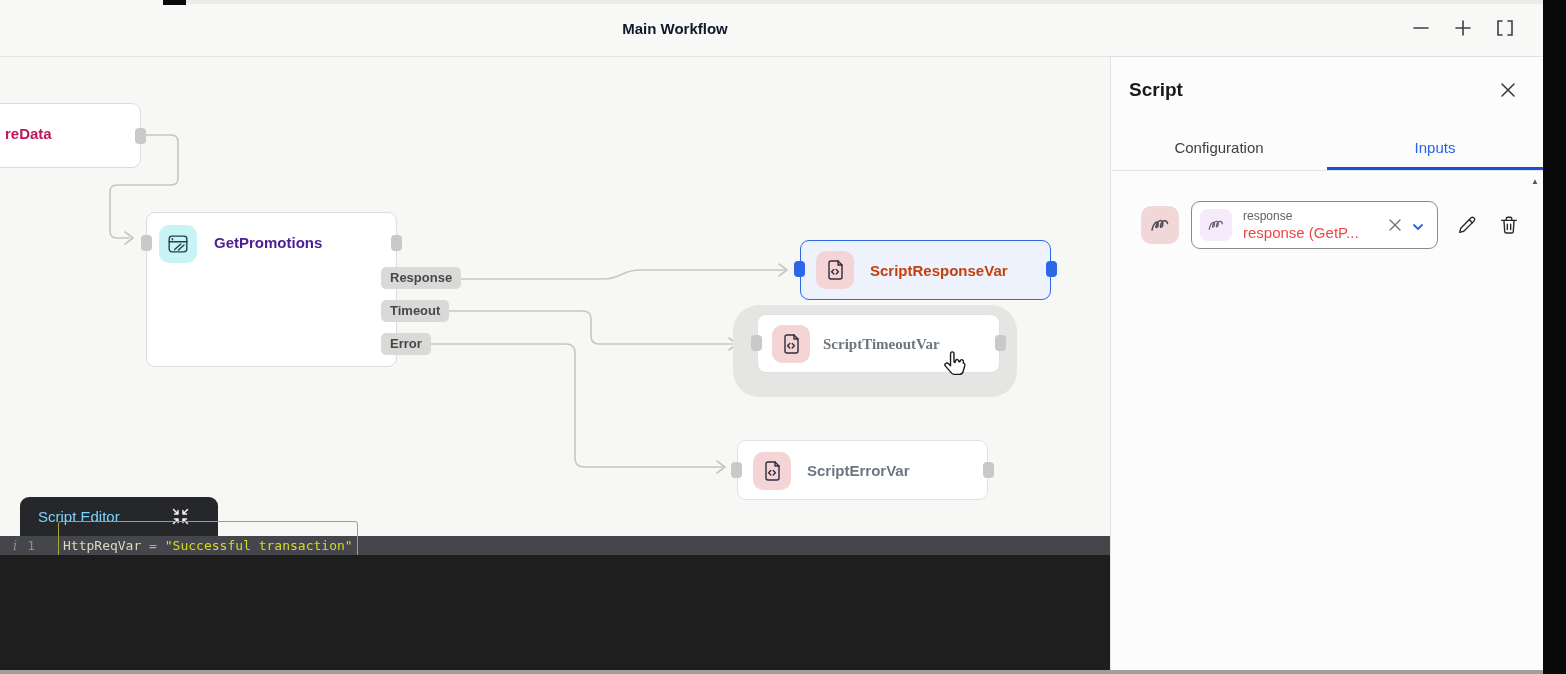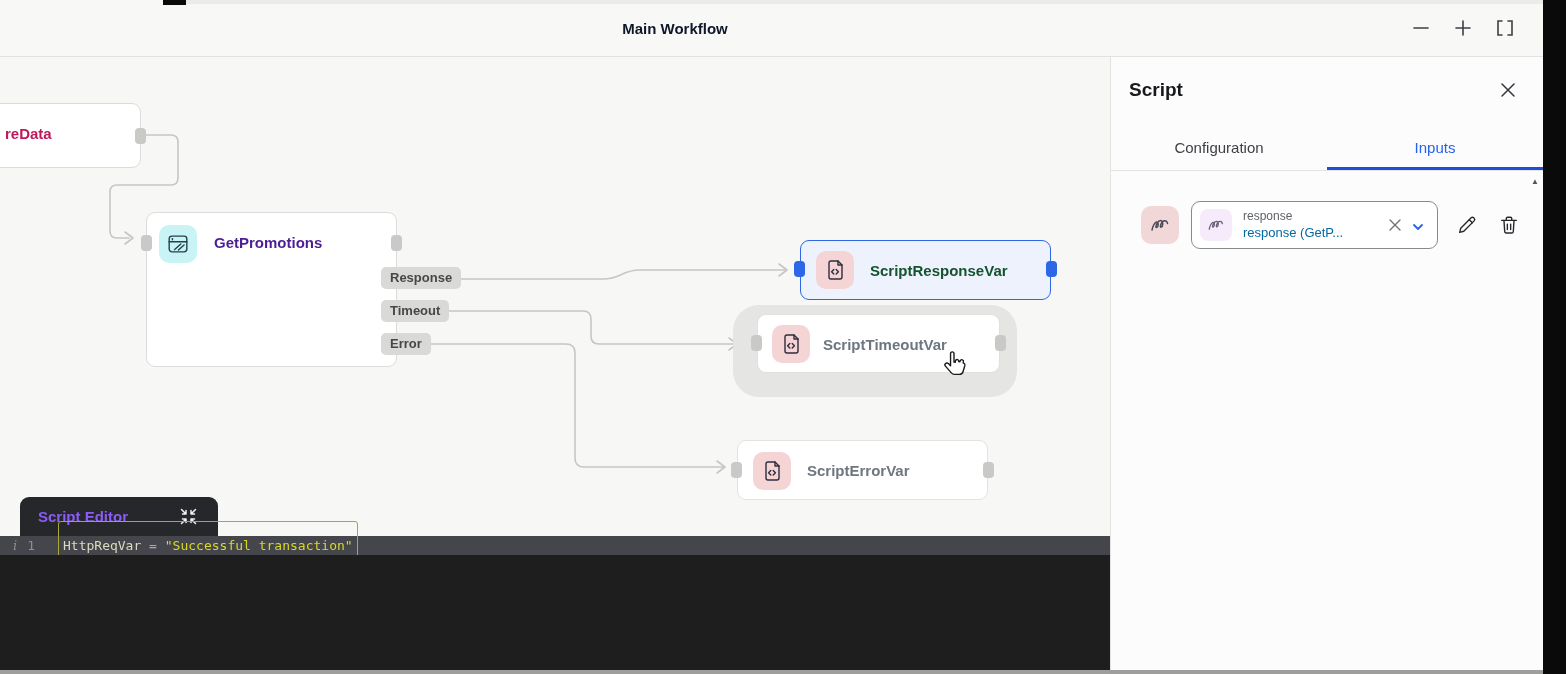--- a/index.html
+++ b/index.html
@@ -21,21 +21,21 @@
   .node-title{font-size:15px;font-weight:700;color:#4c1d95;}
   .node-icon{position:absolute;border-radius:10px;display:flex;align-items:center;justify-content:center;}
   .port{position:absolute;width:11px;height:16px;border-radius:4px;background:#c9c9c8;}
   .port.blue{background:#2c67e8;}
 
   .pill{position:absolute;height:22px;line-height:22px;padding:0 9px;border-radius:5px;background:#d9d9d8;color:#474747;font-size:13px;font-weight:600;z-index:4;}
 
   .halo{position:absolute;border-radius:26px;background:#e5e5e4;}
 
   
-  .se-tab{position:absolute;left:20px;top:497px;width:198px;height:39px;background:#26272b;border-radius:9px 9px 0 0;display:flex;align-items:center;color:#8b5cf6;font-size:15px;font-weight:700;z-index:6;gap:24px;}
+  .se-tab{position:absolute;left:20px;top:497px;width:198px;height:39px;background:#26272b;border-radius:9px 9px 0 0;display:flex;align-items:center;color:#7dd3fc;font-size:15px;font-weight:400;z-index:6;gap:24px;}
   .se-tab span.lbl{margin-left:18px;}
   .se-tab .collapse{margin-left:28px;display:flex;}
   .se-codebar{position:absolute;left:0;top:536px;width:1110px;height:19px;background:#44464b;display:flex;align-items:center;font-family:"DejaVu Sans Mono",monospace;font-size:13px;z-index:6;}
   .gutter-i{font-family:"DejaVu Serif",serif;font-style:italic;color:#8e8e8e;margin-left:13px;}
   .line-no{color:#8e8e8e;margin-left:10px;}
   .code-box{margin-left:23px;border:1px solid #a8a834;border-radius:3px;padding:16px 4px;height:16px;line-height:16px;display:flex;white-space:pre;}
   .tok-var{color:#dcdabf;}
   .tok-op{color:#e78ac0;}
   .tok-str{color:#d8d825;}
   .se-body{position:absolute;left:0;top:555px;width:1110px;height:115px;background:#1e1e1e;z-index:6;}
@@ -48,21 +48,21 @@
   .tabs{display:flex;margin-top:26px;border-bottom:1px solid #e4e4e3;}
   .tab{flex:1;text-align:center;padding:12px 0 14px 0;font-size:15px;color:#3c3f44;cursor:default;}
   .tab.active{color:#2563eb;border-bottom:3px solid #1d4ed8;padding-bottom:11px;}
   .scroll-up{position:absolute;right:4px;top:120px;font-size:8px;color:#555;}
   .input-row{position:relative;margin:30px 0 0 30px;display:flex;align-items:center;}
   .var-chip{width:38px;height:38px;border-radius:10px;background:#f2d7d9;display:flex;align-items:center;justify-content:center;}
   .select-box{margin-left:12px;width:247px;height:48px;border:1px solid #8a8a8a;border-radius:9px;background:#fff;position:relative;display:flex;align-items:center;box-sizing:border-box;}
   .select-chip{width:32px;height:32px;border-radius:8px;background:#f6ebfb;margin-left:8px;display:flex;align-items:center;justify-content:center;flex:0 0 auto;}
   .select-texts{margin-left:11px;display:flex;flex-direction:column;justify-content:center;overflow:hidden;}
   .select-label{font-size:12px;color:#5f6368;line-height:14px;}
-  .select-value{font-size:13px;color:#0369a1;line-height:19px;white-space:nowrap;}
+  .select-value{font-size:15px;color:#ef4444;line-height:19px;white-space:nowrap;}
   .select-clear{position:absolute;right:34px;top:15px;display:flex;}
   .select-chevron{position:absolute;right:12px;top:18px;display:flex;}
   .row-action{margin-left:18px;display:flex;}
 
   .cursor-hand{position:absolute;left:941px;top:350px;z-index:9;}
 </style>
 </head>
 <body>
 
 <div class="stage">
@@ -129,35 +129,35 @@
   <div class="pill" style="left:381px;top:333px;">Error</div>
 
   <div class="node" style="left:800px;top:240px;width:251px;height:60px;background:#edf2fc;border:1.5px solid #2c67e8;z-index:5;">
     <div class="node-icon" style="left:15px;top:10px;width:38px;height:38px;background:#f5d4d6;">
       <svg width="24" height="24" viewBox="0 0 24 24" fill="none" stroke="#2e2e3e" stroke-width="1.4" stroke-linecap="round" stroke-linejoin="round">
         <path d="M8 3h7l4 4v12a2 2 0 0 1-2 2H8a2 2 0 0 1-2-2V5a2 2 0 0 1 2-2z"></path>
         <path d="M15 3v4h4"></path>
         <path d="M10.8 11.5 8.6 13.7l2.2 2.2M13.2 11.5l2.2 2.2-2.2 2.2"></path>
       </svg>
     </div>
-    <div class="node-title" style="position:absolute;left:69px;top:21px;color:#14532d;">ScriptResponseVar</div>
+    <div class="node-title" style="position:absolute;left:69px;top:21px;color:#c2410c;">ScriptResponseVar</div>
     <div class="port blue" style="left:-7px;top:20px;"></div>
     <div class="port blue" style="right:-7px;top:20px;"></div>
   </div>
 
   <div class="halo" style="left:733px;top:305px;width:284px;height:92px;"></div>
   <div class="node" style="left:757px;top:314px;width:243px;height:59px;border-color:#e0e0df;z-index:5;">
     <div class="node-icon" style="left:14px;top:10px;width:38px;height:38px;background:#f5d4d6;">
       <svg width="24" height="24" viewBox="0 0 24 24" fill="none" stroke="#2e2e3e" stroke-width="1.4" stroke-linecap="round" stroke-linejoin="round">
         <path d="M8 3h7l4 4v12a2 2 0 0 1-2 2H8a2 2 0 0 1-2-2V5a2 2 0 0 1 2-2z"></path>
         <path d="M15 3v4h4"></path>
         <path d="M10.8 11.5 8.6 13.7l2.2 2.2M13.2 11.5l2.2 2.2-2.2 2.2"></path>
       </svg>
     </div>
-    <div class="node-title" style="position:absolute;left:65px;top:21px;color:#6e7680;">ScriptTimeoutVar</div>
+    <div class="node-title" style="position:absolute;left:65px;top:21px;color:#6e7680;font-family:Liberation Serif, serif;">ScriptTimeoutVar</div>
     <div class="port" style="left:-7px;top:20px;"></div>
     <div class="port" style="right:-7px;top:20px;"></div>
   </div>
 
   <div class="node" style="left:737px;top:440px;width:251px;height:60px;border-color:#e2e2e1;">
     <div class="node-icon" style="left:15px;top:11px;width:38px;height:38px;background:#f5d4d6;">
       <svg width="24" height="24" viewBox="0 0 24 24" fill="none" stroke="#2e2e3e" stroke-width="1.4" stroke-linecap="round" stroke-linejoin="round">
         <path d="M8 3h7l4 4v12a2 2 0 0 1-2 2H8a2 2 0 0 1-2-2V5a2 2 0 0 1 2-2z"></path>
         <path d="M15 3v4h4"></path>
         <path d="M10.8 11.5 8.6 13.7l2.2 2.2M13.2 11.5l2.2 2.2-2.2 2.2"></path>

